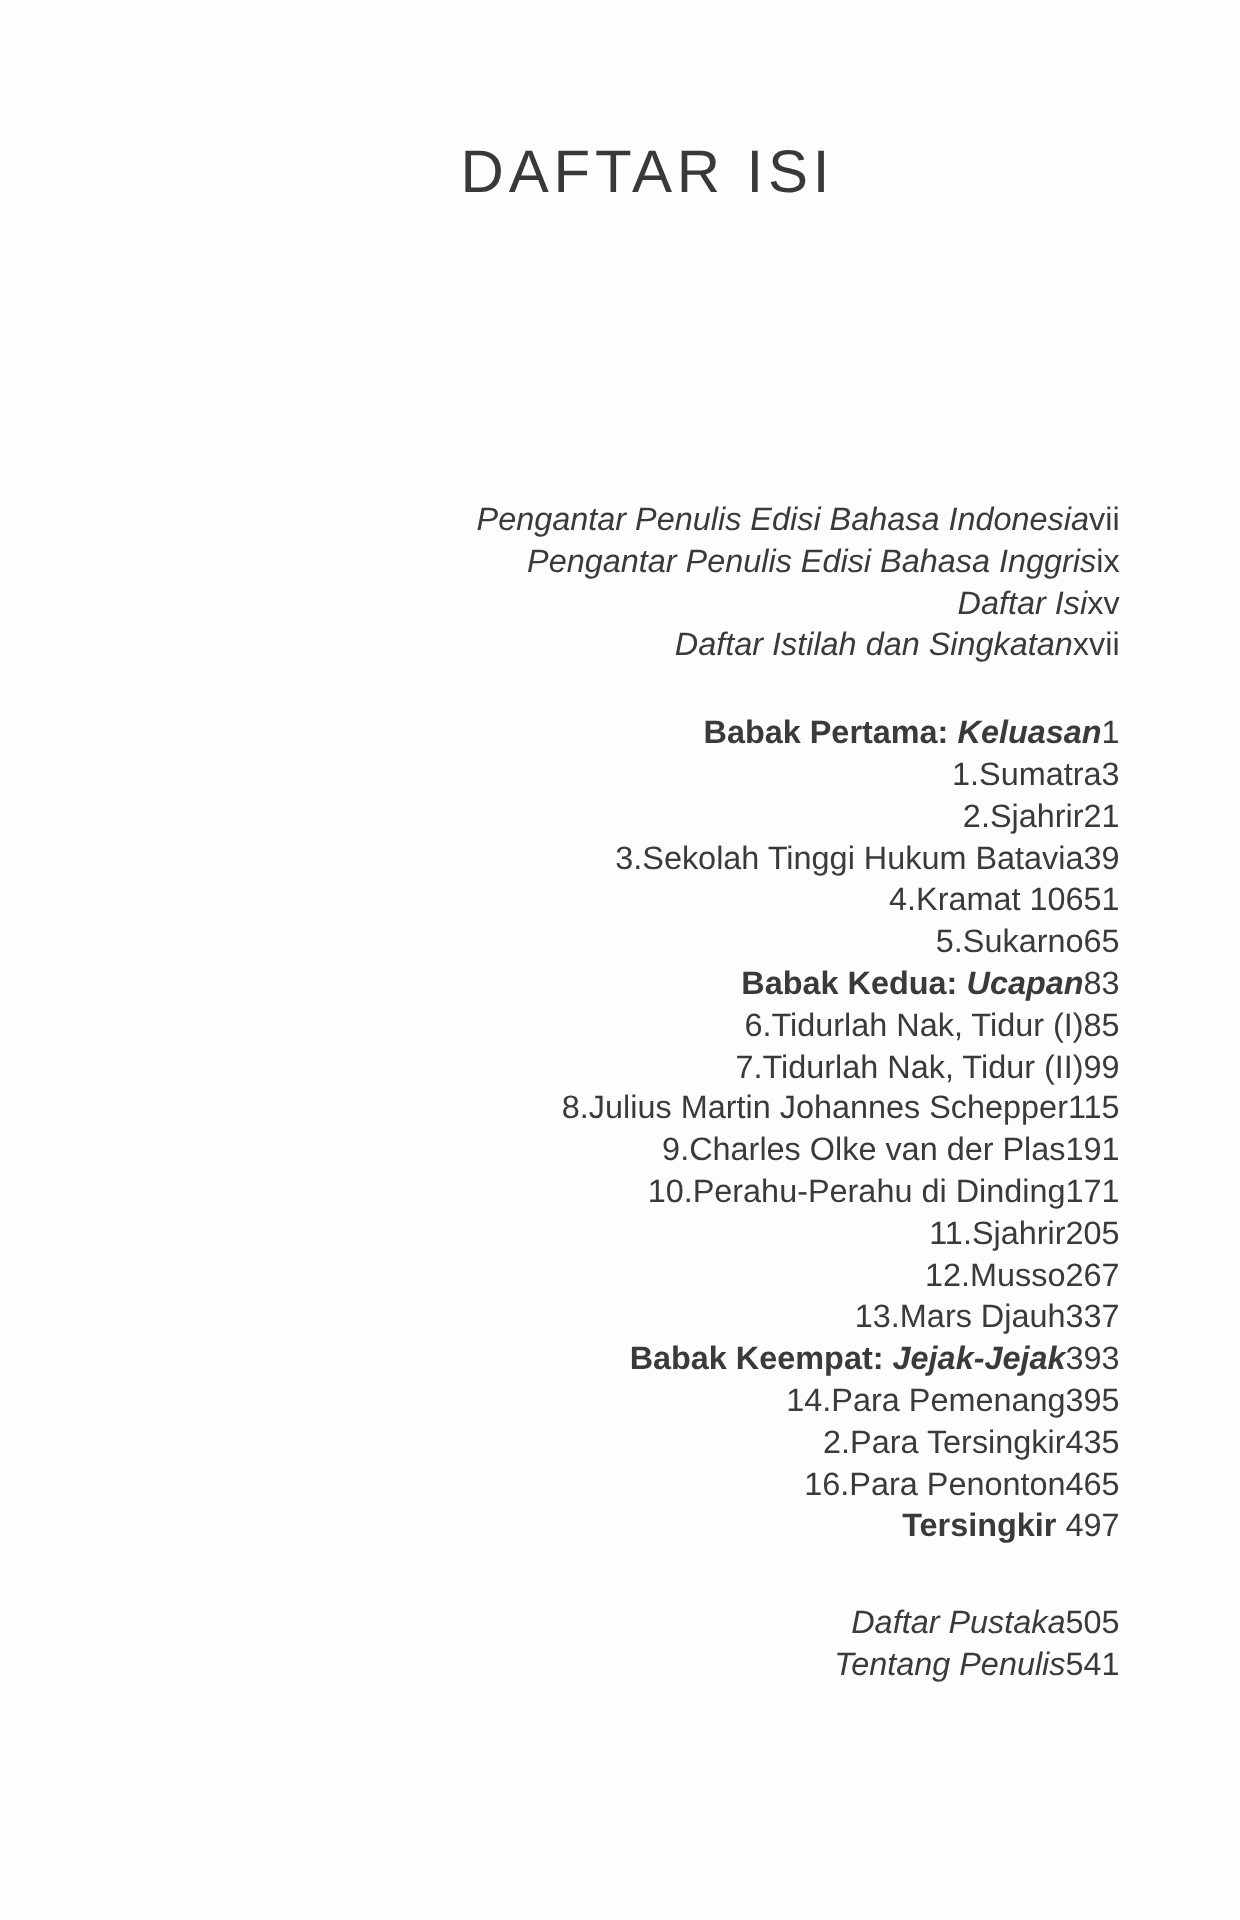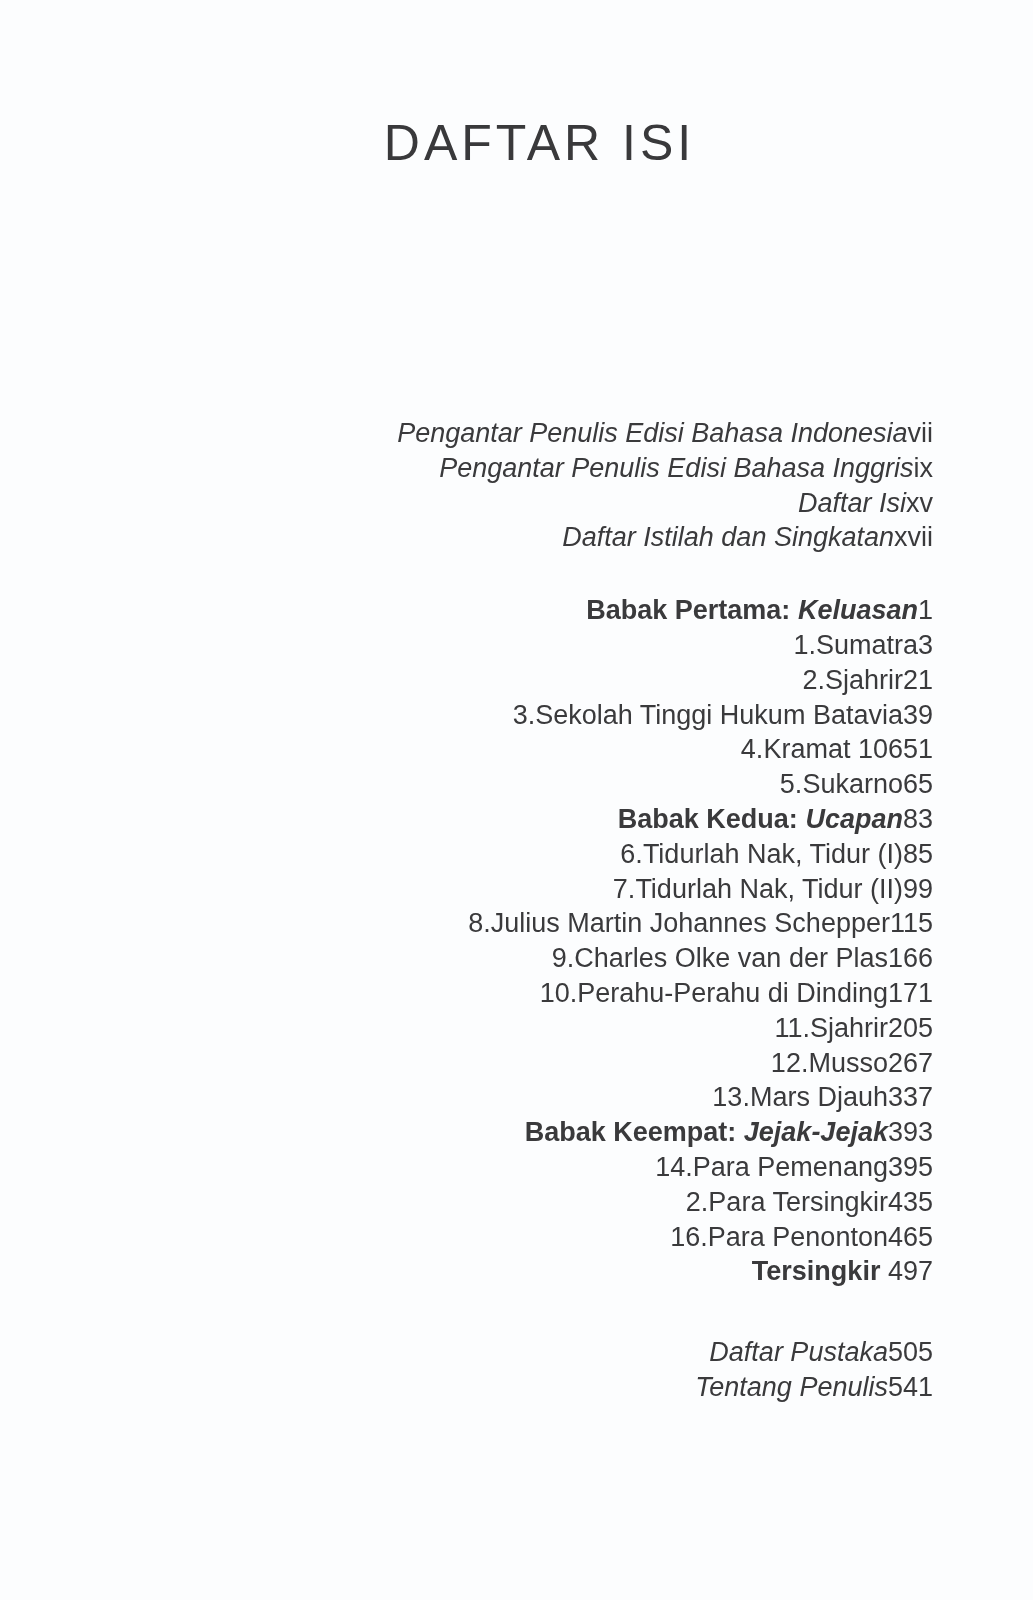--- a/index.html
+++ b/index.html
@@ -119,21 +119,21 @@
       <div class="row chapter">
         <span class="label"><span class="num">7.</span><span class="chap-title">Tidurlah Nak, Tidur (II)</span></span>
         <span class="pagenum">99</span>
       </div>
       <div class="row chapter">
         <span class="label"><span class="num">8.</span><span class="chap-title">Julius Martin Johannes Schepper</span></span>
         <span class="pagenum">115</span>
       </div>
       <div class="row chapter">
         <span class="label"><span class="num">9.</span><span class="chap-title">Charles Olke van der Plas</span></span>
-        <span class="pagenum">166</span>
+        <span class="pagenum">191</span>
       </div>
       <div class="row chapter">
         <span class="label"><span class="num">10.</span><span class="chap-title">Perahu-Perahu di Dinding</span></span>
         <span class="pagenum">171</span>
       </div>
       <div class="row chapter">
         <span class="label"><span class="num">11.</span><span class="chap-title">Sjahrir</span></span>
         <span class="pagenum">205</span>
       </div>
       <div class="row chapter">

